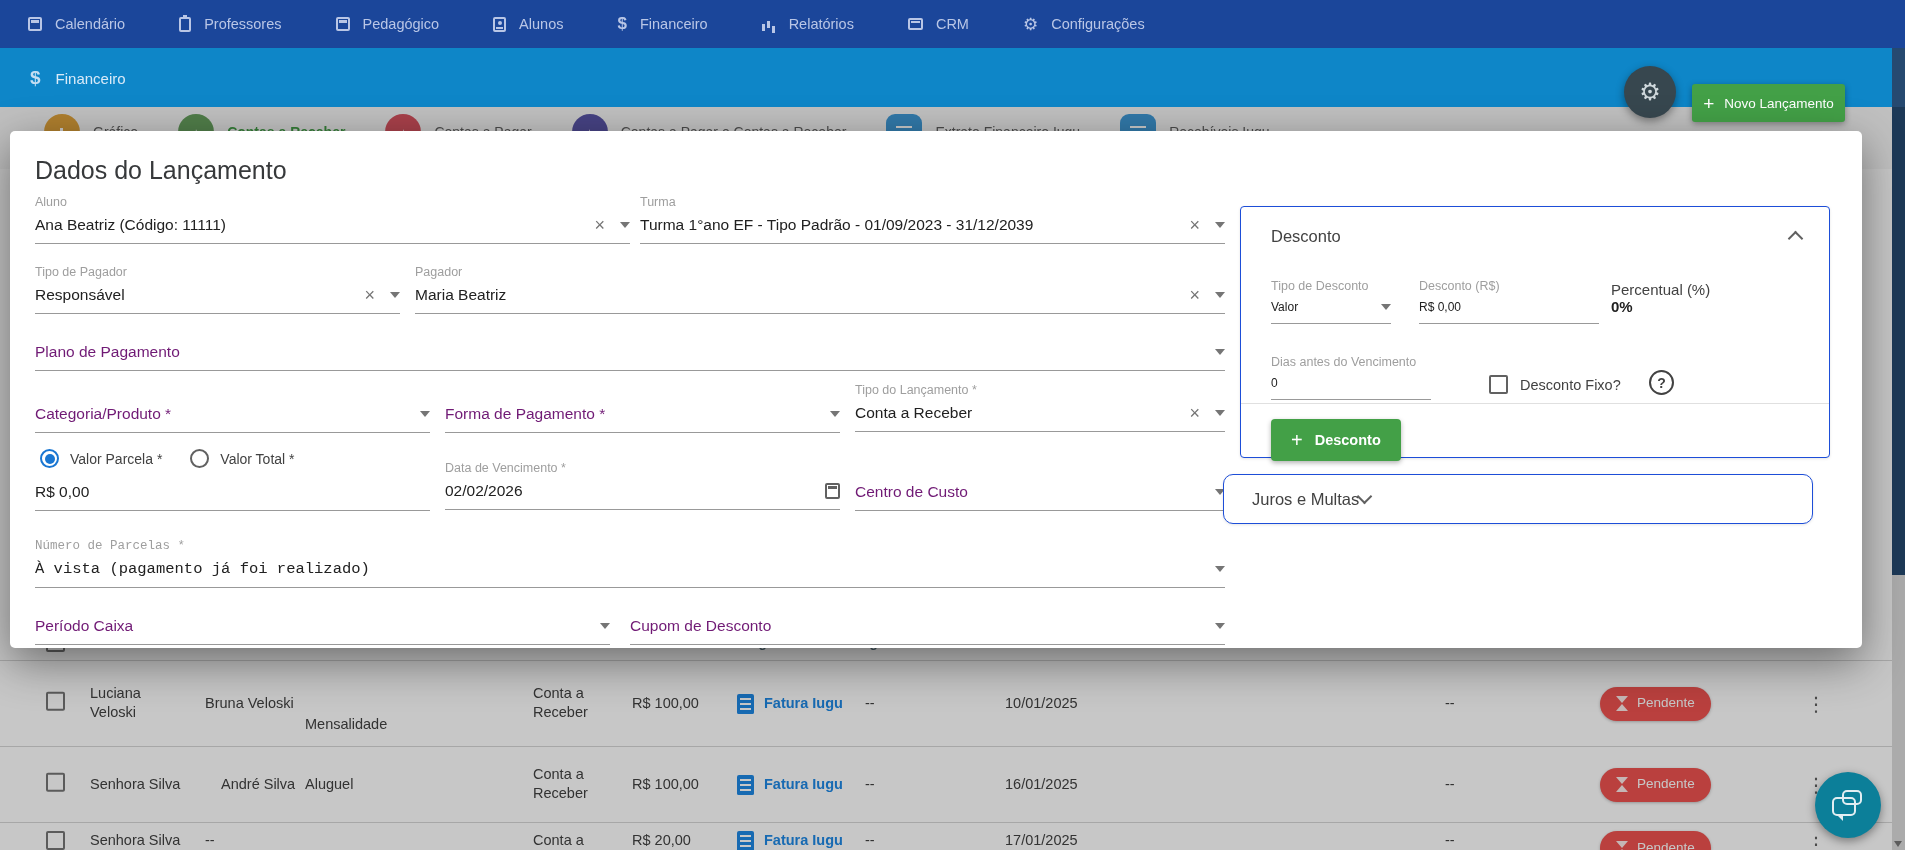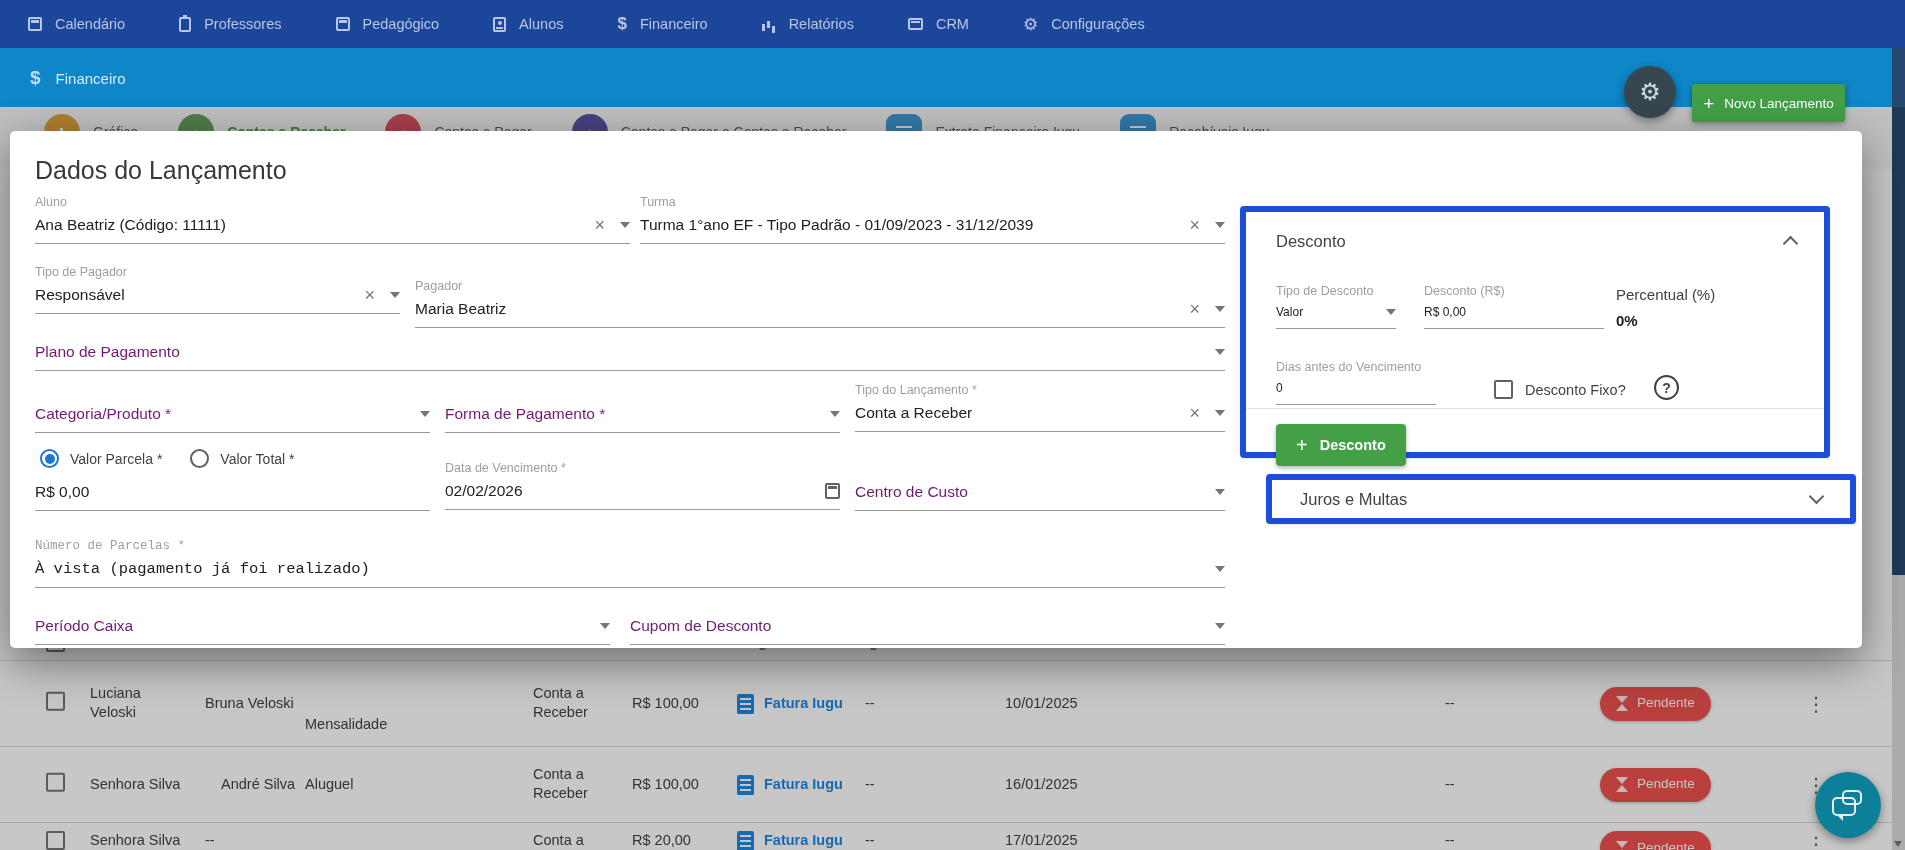--- a/index.html
+++ b/index.html
@@ -96,30 +96,30 @@
         border-top:6px solid #757575; cursor:pointer; flex:none; }
   .cal-ic { width:15px; height:16px; border:2px solid #616161; border-radius:2px; position:relative; cursor:pointer; flex:none; }
   .cal-ic::before { content:""; position:absolute; left:1px; right:1px; top:1px; height:3px; background:#616161; }
 
   .radio-row { position:absolute; left:30px; top:318px; display:flex; align-items:center; gap:28px; }
   .radio { display:flex; align-items:center; gap:11px; cursor:pointer; font-size:14px; color:#424242; }
   .rdot { width:19px; height:19px; border-radius:50%; border:2px solid #616161; position:relative; flex:none; }
   .rdot.on { border-color:#1976d2; }
   .rdot.on::before { content:""; position:absolute; inset:2.5px; border-radius:50%; background:#1976d2; }
 
-  .card { position:absolute; background:#fff; border:6px solid #1d4ed8; border-radius:4px;
+  .card { position:absolute; background:#fff; border:1px solid #1d4ed8; border-radius:4px;
           box-shadow:0 1px 3px rgba(0,0,0,.10); }
   .card-title { font-size:16.5px; color:#424242; }
   .chev { width:11px; height:11px; border-right:2px solid #616161; border-bottom:2px solid #616161;
           display:inline-block; cursor:pointer; }
   .chev.up { transform:rotate(-135deg); }
   .chev.down { transform:rotate(45deg); margin-top:-5px; }
   .mini .lab { font-size:12.5px; }
   .mini .val { font-size:12px; }
-  .pctlab { font-size:15px; color:#424242; margin-bottom:9px; }
+  .pctlab { font-size:15px; color:#424242; }
   .pctval { font-size:15px; font-weight:bold; color:#212121; }
   .dcheck { position:absolute; display:flex; align-items:center; gap:12px; cursor:pointer; }
   .dcheck .box { width:19px; height:19px; border:2px solid #616161; border-radius:2px; }
   .dcheck .txt { font-size:14.5px; color:#424242; }
   .help { position:absolute; width:25px; height:25px; border:2px solid #424242; border-radius:50%;
           display:flex; align-items:center; justify-content:center; font-size:14px; font-weight:bold;
           color:#424242; cursor:pointer; }
   .divider { position:absolute; left:0; right:0; height:1px; background:#e0e0e0; }
   .green-btn { position:absolute; height:42px; padding:0 20px; background:#43a047; border-radius:4px; color:#fff;
                display:flex; align-items:center; gap:12px; font-size:14.5px; font-weight:bold; cursor:pointer;
@@ -339,21 +339,21 @@
     </div>
 
     <div class="fld" style="left:25px; top:134px; width:365px;">
       <div class="lab">Tipo de Pagador</div>
       <div class="val">
           <span class="grow">Responsável</span>
         <span class="xicon">×</span>
         <span class="dd"></span>
         </div>
     </div>
-    <div class="fld" style="left:405px; top:134px; width:810px;margin-top:14px;">
+    <div class="fld" style="left:405px; top:134px; width:810px;">
       <div class="lab">Pagador</div>
       <div class="val">
           <span class="grow">Maria Beatriz</span>
         <span class="xicon">×</span>
         <span class="dd"></span>
         </div>
     </div>
 
     <div class="fld" style="left:25px; top:212px; width:1190px;">
       <div class="val ph">
@@ -467,21 +467,21 @@
       </div>
       <div class="help" style="left:408px; top:163px;">?</div>
 
       <div class="divider" style="top:196px;"></div>
       <div class="green-btn" style="left:30px; top:212px;">
         <span class="plus">+</span>
         <span>Desconto</span>
       </div>
     </div>
 
-    <div class="card" style="left:1256px; top:343px; width:590px; height:50px; display:flex; align-items:center; justify-content:space-between; padding:0 28px;">
+    <div class="card" style="left:1213px; top:343px; width:590px; height:50px; display:flex; align-items:center; padding:0 28px;border-radius:10px;">
       <span class="card-title">Juros e Multas</span>
       <span class="chev down"></span>
     </div>
   </div>
 
   <div class="chat-fab">
     <span class="bub b2"></span>
     <span class="bub b1"></span>
   </div>
 

